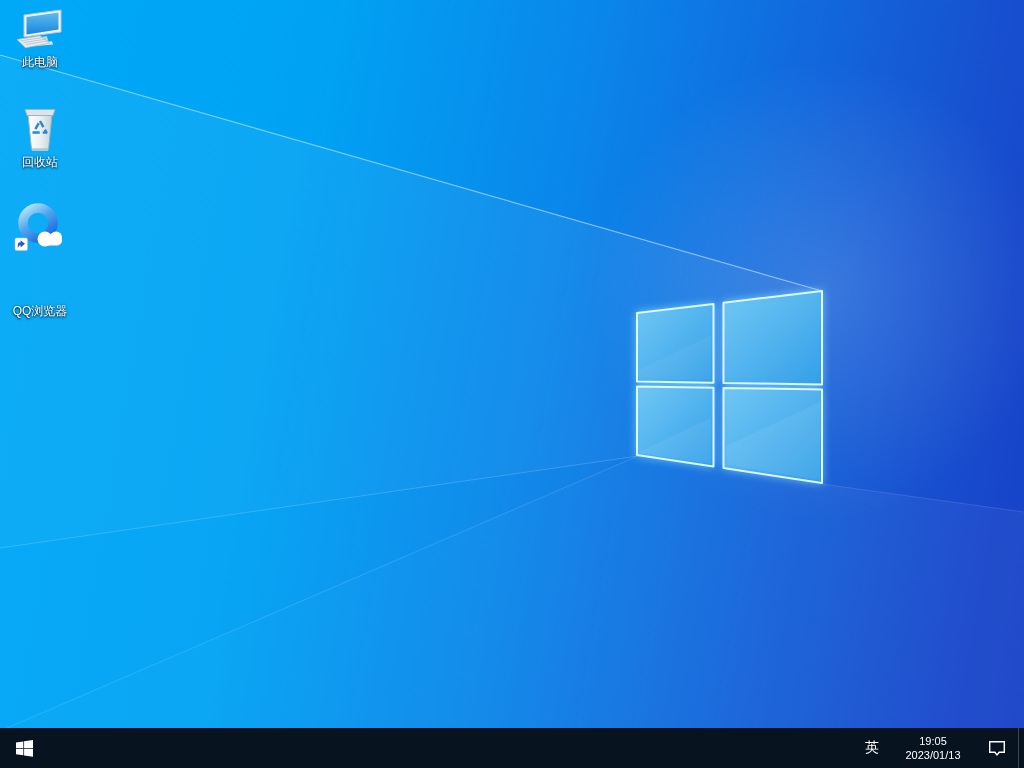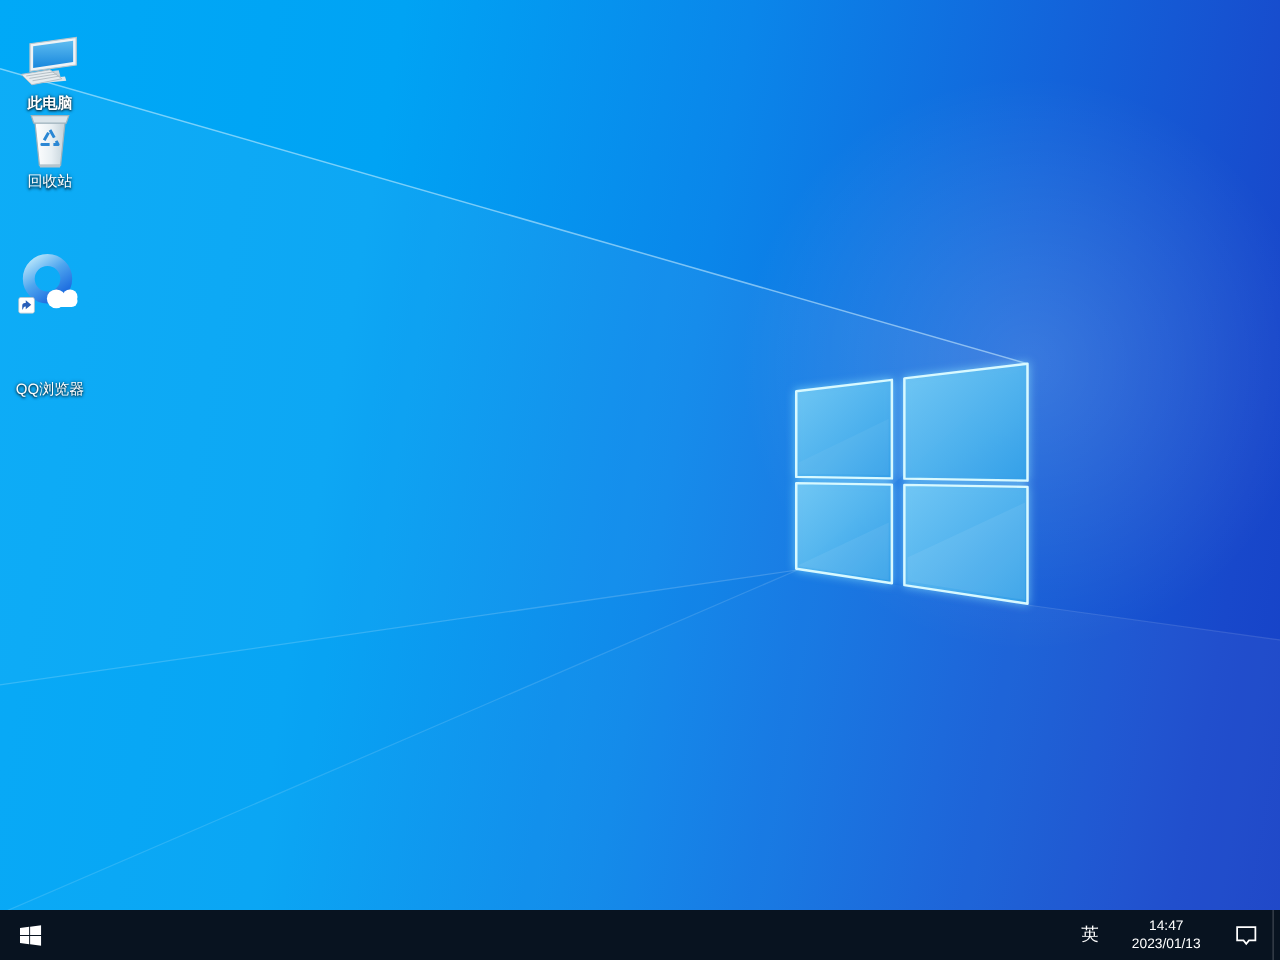--- a/index.html
+++ b/index.html
@@ -77,21 +77,21 @@
       </g>
 
       <g fill="#ffffff">
         <polygon points="639,452 711,418 711,464 639,453" opacity="0.07"></polygon>
         <polygon points="726,446 820,402 820,480 726,465" opacity="0.07"></polygon>
         <polygon points="639,370 711,335 711,380 639,379" opacity="0.05"></polygon>
       </g>
     </svg>
   </div>
 
-  <div class="dicon" style="top:24px;font-weight:bold;">
+  <div class="dicon" style="top:4px;">
     <div class="img">
       <svg width="48" height="44" viewBox="0 0 48 44">
         <defs>
           <linearGradient id="scrGrad" x1="0" y1="0" x2="0" y2="1">
             <stop offset="0" stop-color="#5ebcf0"></stop>
             <stop offset="1" stop-color="#1787dd"></stop>
           </linearGradient>
         </defs>
         <polygon points="8,7 45,2 45,24 8,29" fill="#eef3f6" stroke="#b9c6cd" stroke-width="1"></polygon>
         <polygon points="10.5,9 42.5,4.6 42.5,21.6 10.5,26.4" fill="url(#scrGrad)"></polygon>
@@ -99,21 +99,21 @@
         <polygon points="19,35 36,33.2 37,36.5 18,38.3" fill="#dde5ea"></polygon>
         <polygon points="1,31.5 24,27.8 33.5,35 9.5,39.8" fill="#e6ecef" stroke="#b3bfc7" stroke-width="0.8"></polygon>
         <line x1="5" y1="32.8" x2="27.5" y2="29.4" stroke="#aeb9c0" stroke-width="0.7"></line>
         <line x1="7.5" y1="34.7" x2="29.8" y2="31.1" stroke="#aeb9c0" stroke-width="0.7"></line>
         <line x1="10" y1="36.6" x2="32" y2="32.8" stroke="#aeb9c0" stroke-width="0.7"></line>
       </svg>
     </div>
     <div class="dlabel">此电脑</div>
   </div>
 
-  <div class="dicon" style="top:87px;">
+  <div class="dicon" style="top:104px;">
     <div class="img">
       <svg width="40" height="46" viewBox="0 0 40 46">
         <defs>
           <linearGradient id="binGrad" x1="0" y1="0" x2="1" y2="0">
             <stop offset="0" stop-color="#ffffff"></stop>
             <stop offset="0.55" stop-color="#e8eff3"></stop>
             <stop offset="1" stop-color="#c3d1d9"></stop>
           </linearGradient>
         </defs>
         <polygon points="8,9 32,9 28.5,43 11.5,43" fill="url(#binGrad)" stroke="#9fb3bd" stroke-width="1"></polygon>
@@ -156,21 +156,21 @@
         <path d="M0 8.25 L6.9 8.25 L6.9 14.45 L0 13.5 Z"></path>
         <path d="M7.6 8.25 L16 8.25 L16 15.7 L7.6 14.55 Z"></path>
       </svg>
     </div>
 
     <div class="tb-spacer"></div>
 
     <div class="tray">
       <div class="ime">英</div>
       <div class="clock">
-        <div>14:47</div>
+        <div>19:05</div>
         <div>2023/01/13</div>
       </div>
       <div class="ac">
         <svg width="18" height="17" viewBox="0 0 18 17">
           <path d="M1.7 1.7 H16.3 V12.3 H11.2 L9 15 L6.8 12.3 H1.7 Z" fill="none" stroke="#ffffff" stroke-width="1.4" stroke-linejoin="miter"></path>
         </svg>
       </div>
       <div class="showdesk"></div>
     </div>
   </div>

